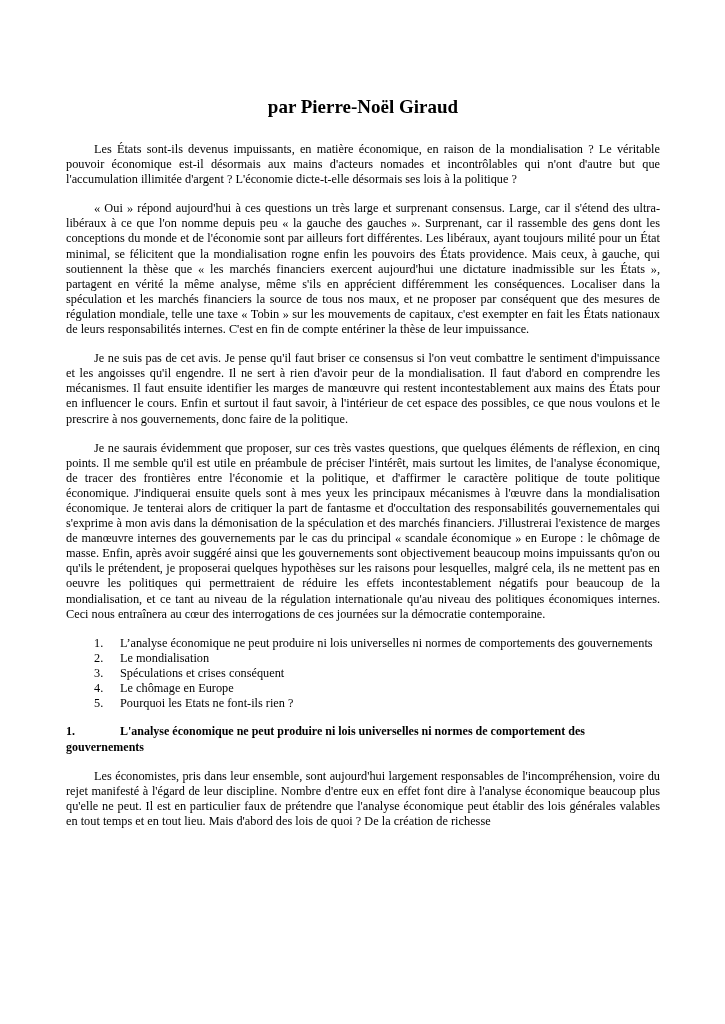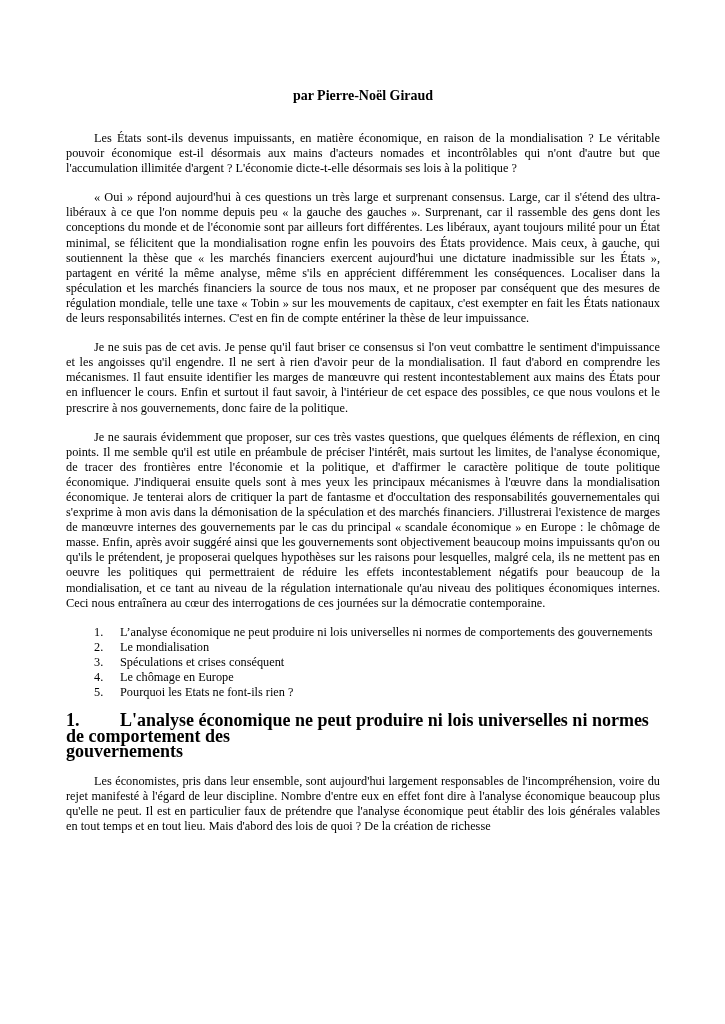--- a/index.html
+++ b/index.html
@@ -20,22 +20,22 @@
   }
   .doc-title {
     margin: 0;
     font-size: 19.5px;
     line-height: 26px;
     font-weight: bold;
     text-align: center;
     letter-spacing: 0.1px;
   }
   .doc-byline {
-    margin: 4px 0 0 0;
-    font-size: 14px;
+    margin: 15px 0 0 0;
+    font-size: 19px;
     line-height: 16px;
     font-weight: bold;
     text-align: center;
   }
   .body-text {
     margin: 0 0 14px 0;
     font-size: 12.3px;
     line-height: 15.1px;
     text-align: justify;
     text-indent: 28px;
@@ -60,21 +60,21 @@
     line-height: 15.1px;
     text-align: justify;
   }
   .plan-item .num {
     position: absolute;
     left: 28px;
     top: 0;
   }
   .section-heading {
     margin: 12px 0 14px 0;
-    font-size: 18px;
+    font-size: 12px;
     line-height: 15.5px;
     font-weight: bold;
     text-align: left;
   }
   .section-heading .h-num {
     display: inline-block;
     width: 54px;
   }
 </style>
 </head>

